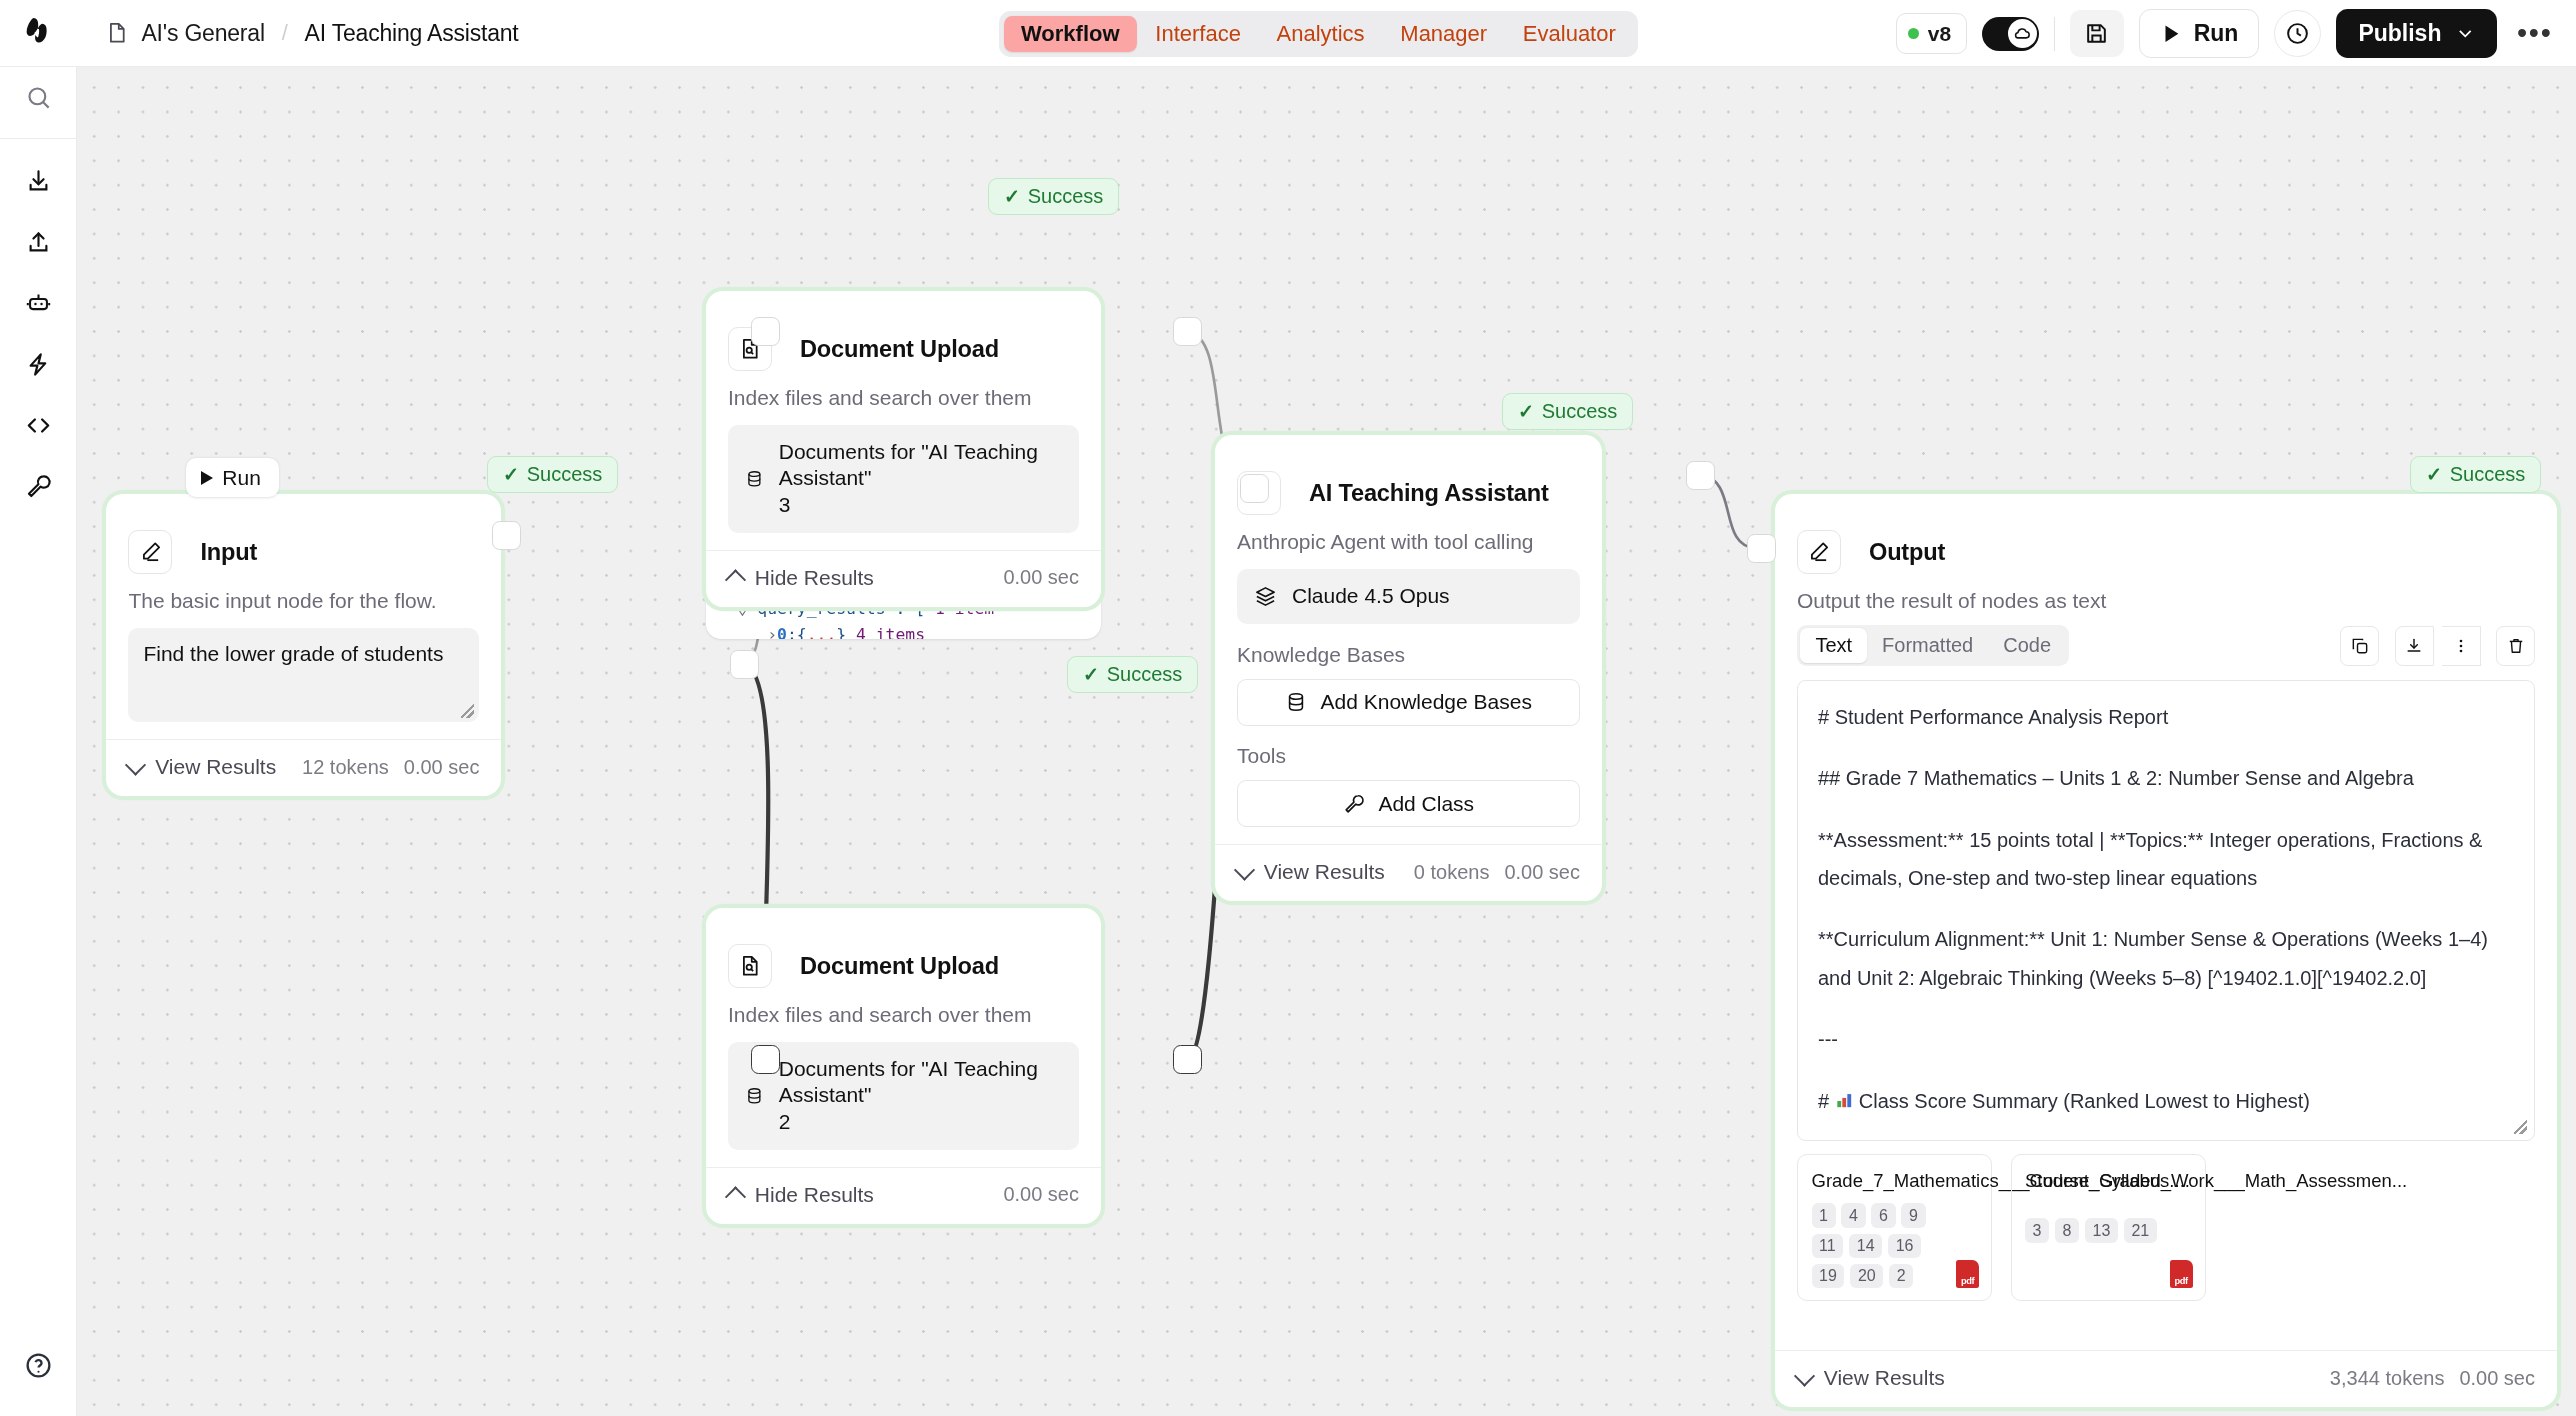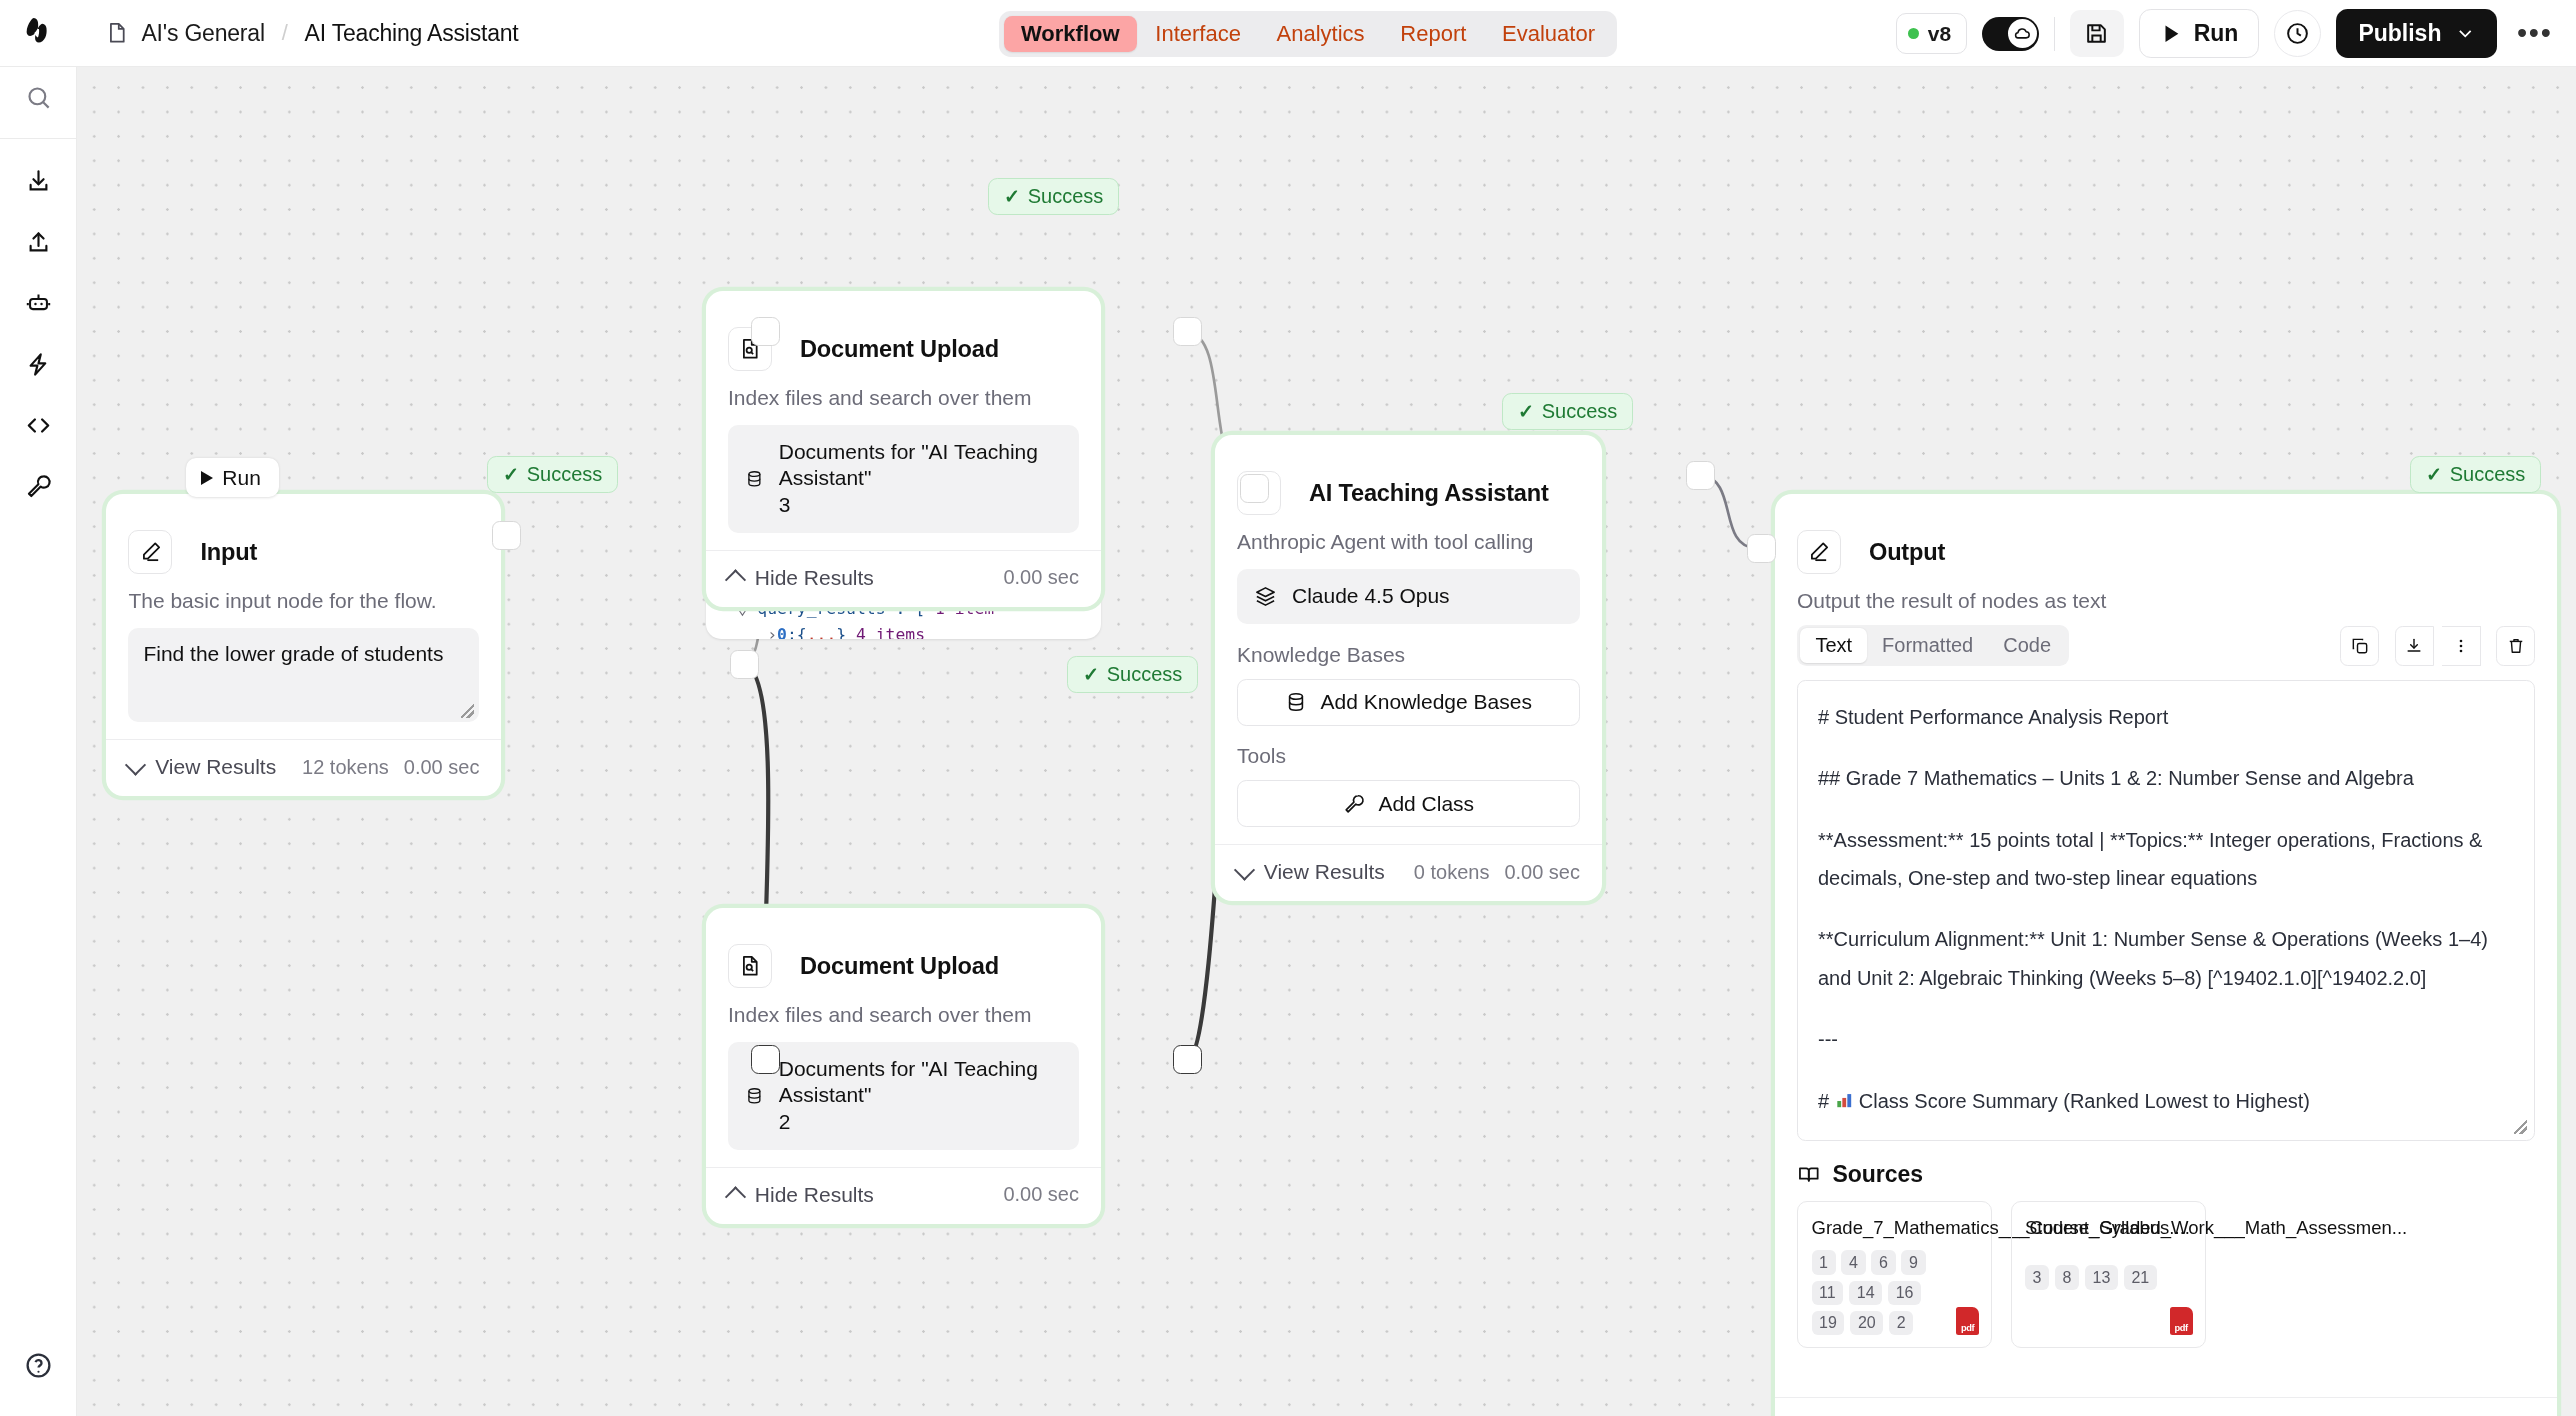--- a/index.html
+++ b/index.html
@@ -229,21 +229,21 @@
     </svg>
     <span class="bc-link">AI's General</span>
     <span class="bc-sep">/</span>
     <span class="bc-cur">AI Teaching Assistant</span>
   </div>
 
   <div id="tabs">
     <div class="tab active">Workflow</div>
     <div class="tab">Interface</div>
     <div class="tab">Analytics</div>
-    <div class="tab">Report</div>
+    <div class="tab">Manager</div>
     <div class="tab">Evaluator</div>
   </div>
 
   <div id="topright">
     <div class="vbadge">
       <span class="dot-green"></span>
       <span>v8</span>
     </div>
     <div class="toggle">
       <span class="knob">
@@ -623,27 +623,20 @@
       <p>---</p>
       <p><span># </span><svg class="mini-chart" width="18.5" height="18.5" viewBox="0 0 24 24">
             <rect x="3" y="13" width="5" height="8" fill="#4aa54a"></rect>
             <rect x="9.5" y="9" width="5" height="12" fill="#d14b3e"></rect>
             <rect x="16" y="4" width="5" height="17" fill="#3b6fd0"></rect>
           </svg> <span>Class Score Summary (Ranked Lowest to Highest)</span></p>
 
       <span class="resize" style="right:6.7px;bottom:5.9px;"></span>
     </div>
 
-    <div class="sources-h">
-      <svg width="23.6" height="23.6" viewBox="0 0 24 24" fill="none" stroke="#111" stroke-width="1.8" stroke-linejoin="round">
-        <path d="M3 5.5h6.5a2.5 2.5 0 012.5 2.5v10a2 2 0 00-2-2H3z"></path>
-        <path d="M21 5.5h-6.5A2.5 2.5 0 0012 8v10a2 2 0 012-2h7z"></path>
-      </svg>
-      <span>Sources</span>
-    </div>
 
     <div class="src-row">
       <div class="src-card">
         <div class="src-name">Grade_7_Mathematics___Course_Syllabus....</div>
         <div class="chips">
           <span class="chip">1</span>
           <span class="chip">4</span>
           <span class="chip">6</span>
           <span class="chip">9</span>
           <span class="chip">11</span>

